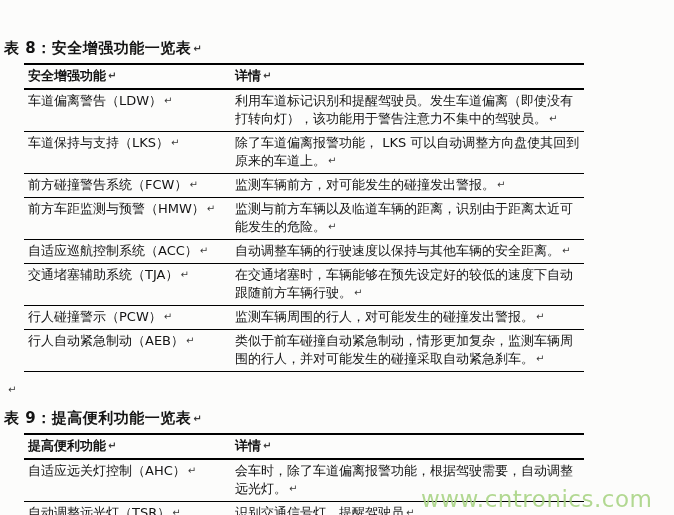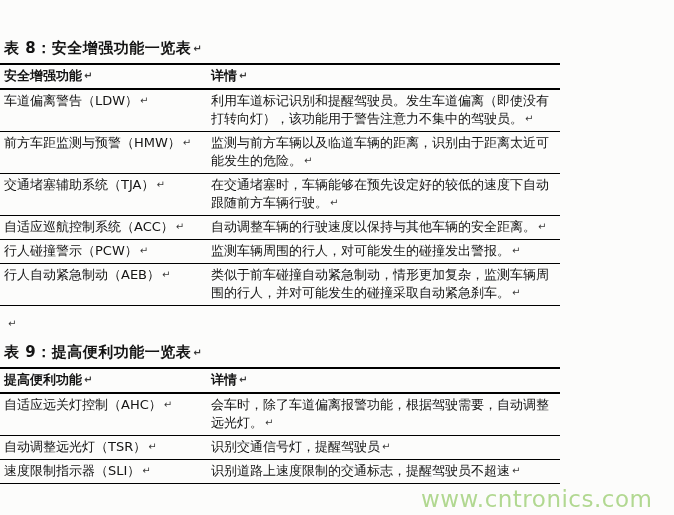--- a/index.html
+++ b/index.html
@@ -14,20 +14,21 @@
   .doc-title{
     font-size:15px;font-weight:bold;
     padding:3px 4px 4px 4px;line-height:18px;
     letter-spacing:0.5px;
     margin-top:34px;
   }
   .doc-title.second{margin-top:6px;}
   table.rpt{
     width:560px;border-collapse:collapse;table-layout:fixed;
     border-top:2px solid var(--border,#000);
+    margin-left:24px;
   }
   table.rpt th, table.rpt td{
     font-size:13px;line-height:18px;
     padding:2px 4px 2px 4px;
     vertical-align:top;text-align:left;
     word-break:break-all;
   }
   table.rpt thead th{
     font-weight:bold;
     border-bottom:2px solid var(--border,#000);
@@ -65,30 +66,38 @@
         <th class="c1"><span>安全增强功能</span><span class="pilcrow">↵</span></th>
         <th><span>详情</span><span class="pilcrow">↵</span></th>
       </tr>
     </thead>
     <tbody>
       <tr>
         <td class="c1"><span>车道偏离警告（LDW）</span><span class="pilcrow">↵</span></td>
         <td><span>利用车道标记识别和提醒驾驶员。发生车道偏离（即使没有打转向灯），该功能用于警告注意力不集中的驾驶员。</span><span class="pilcrow">↵</span></td>
       </tr>
       <tr>
+        <td class="c1"><span>车道保持与支持（LKS）</span><span class="pilcrow">↵</span></td>
+        <td><span>除了车道偏离报警功能， LKS 可以自动调整方向盘使其回到原来的车道上。</span><span class="pilcrow">↵</span></td>
+      </tr>
+      <tr>
+        <td class="c1"><span>前方碰撞警告系统（FCW）</span><span class="pilcrow">↵</span></td>
+        <td><span>监测车辆前方，对可能发生的碰撞发出警报。</span><span class="pilcrow">↵</span></td>
+      </tr>
+      <tr>
         <td class="c1"><span>前方车距监测与预警（HMW）</span><span class="pilcrow">↵</span></td>
         <td><span>监测与前方车辆以及临道车辆的距离，识别由于距离太近可能发生的危险。</span><span class="pilcrow">↵</span></td>
       </tr>
       <tr>
+        <td class="c1"><span>自适应巡航控制系统（ACC）</span><span class="pilcrow">↵</span></td>
+        <td><span>自动调整车辆的行驶速度以保持与其他车辆的安全距离。</span><span class="pilcrow">↵</span></td>
+      </tr>
+      <tr>
         <td class="c1"><span>交通堵塞辅助系统（TJA）</span><span class="pilcrow">↵</span></td>
         <td><span>在交通堵塞时，车辆能够在预先设定好的较低的速度下自动跟随前方车辆行驶。</span><span class="pilcrow">↵</span></td>
-      </tr>
-      <tr>
-        <td class="c1"><span>自适应巡航控制系统（ACC）</span><span class="pilcrow">↵</span></td>
-        <td><span>自动调整车辆的行驶速度以保持与其他车辆的安全距离。</span><span class="pilcrow">↵</span></td>
       </tr>
       <tr>
         <td class="c1"><span>行人碰撞警示（PCW）</span><span class="pilcrow">↵</span></td>
         <td><span>监测车辆周围的行人，对可能发生的碰撞发出警报。</span><span class="pilcrow">↵</span></td>
       </tr>
       <tr>
         <td class="c1"><span>行人自动紧急制动（AEB）</span><span class="pilcrow">↵</span></td>
         <td><span>类似于前车碰撞自动紧急制动，情形更加复杂，监测车辆周围的行人，并对可能发生的碰撞采取自动紧急刹车。</span><span class="pilcrow">↵</span></td>
       </tr>
     </tbody>

